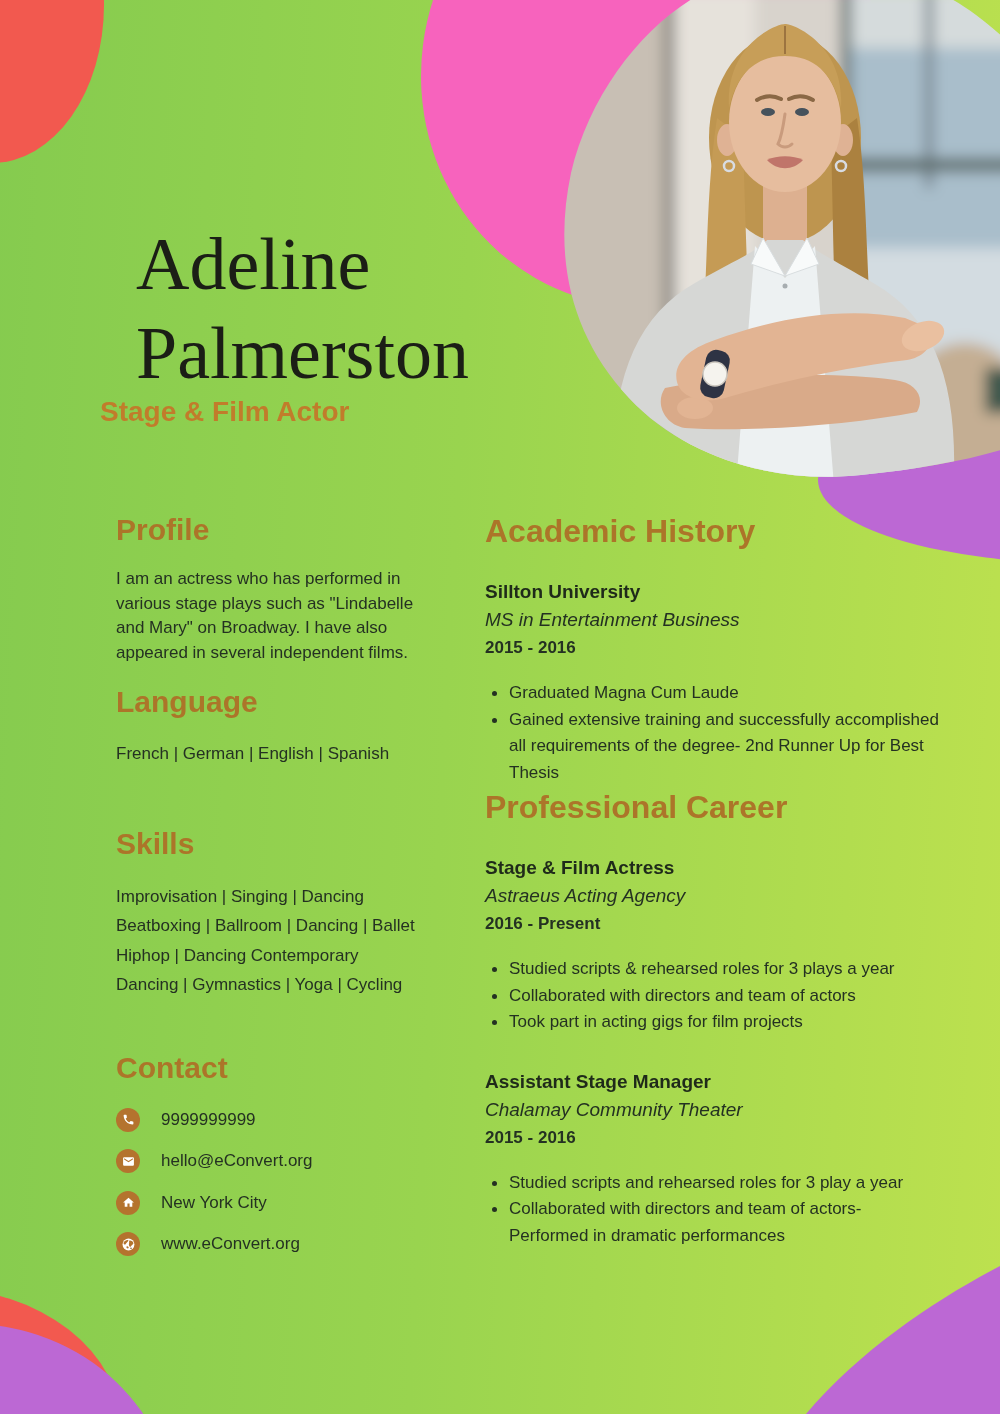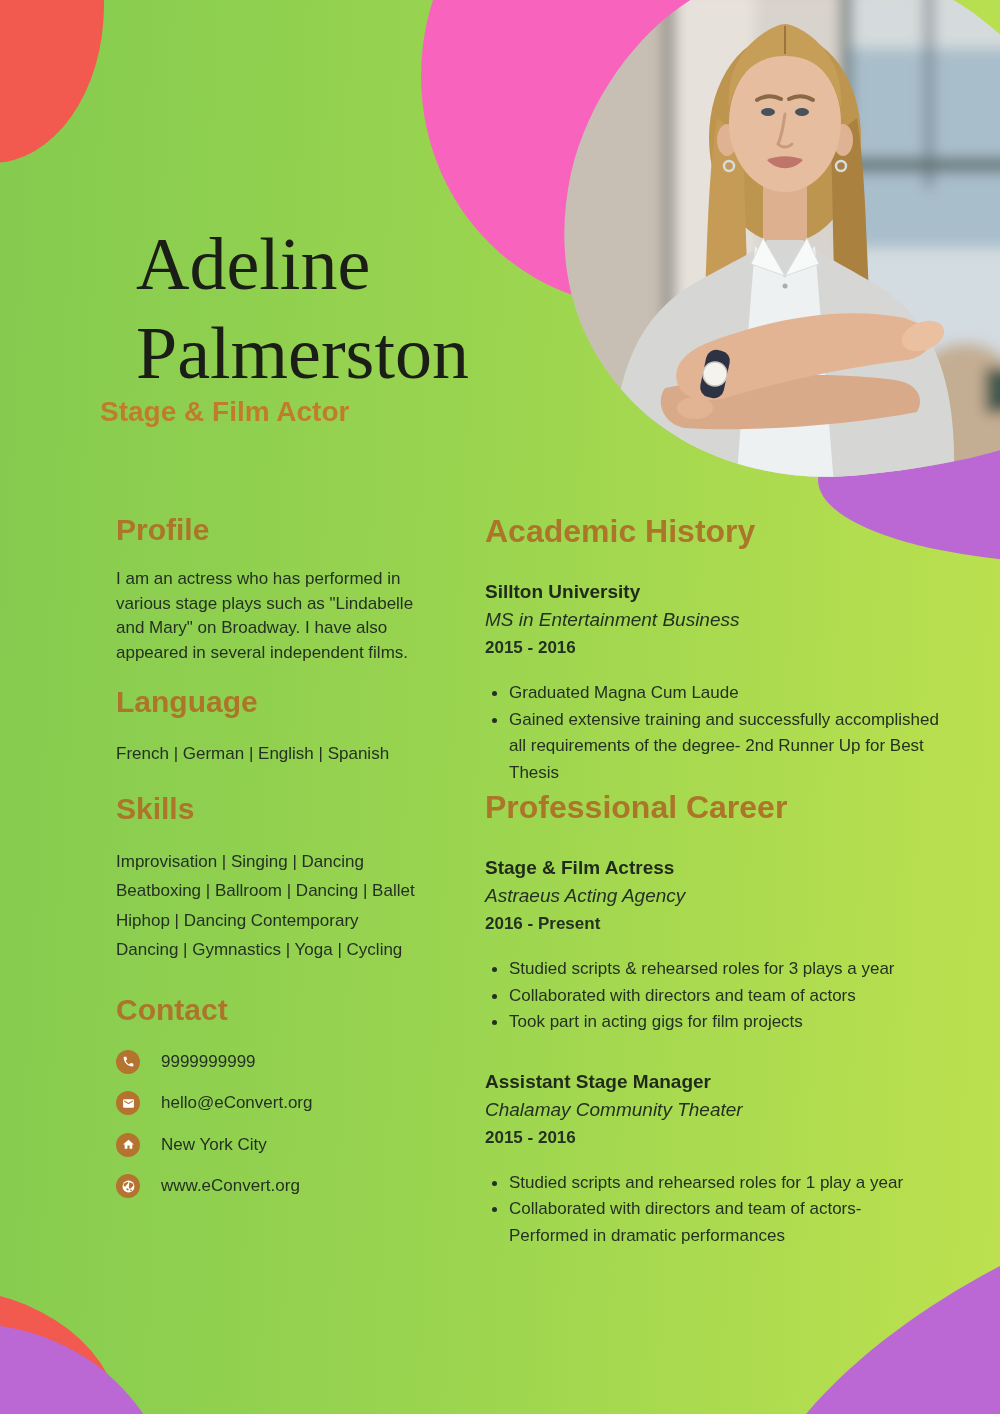--- a/index.html
+++ b/index.html
@@ -26,24 +26,24 @@
 
   .col-left{position:absolute;left:116px;top:510px;width:322px;}
   .col-right{position:absolute;left:485px;top:510px;width:458px;}
 
   .h-left{font-size:30px;line-height:40px;font-weight:bold;color:#AC7529;margin:0;}
   .h-right{font-size:32px;line-height:42px;font-weight:bold;color:#AC7529;margin:0;}
 
   .profile-text{font-size:17px;line-height:24.5px;}
   .lang-head{margin-top:16px;}
   .lang-line{margin-top:20px;font-size:17px;line-height:24.5px;}
-  .skills-head{margin-top:22px;}
+  .skills-head{margin-top:57px;}
   .skills-lines{margin-top:18px;font-size:17px;}
   .skills-lines div{line-height:29.5px;}
-  .contact-head{margin-top:25px;}
+  .contact-head{margin-top:48px;}
   .contact-list{margin-top:20px;}
   .contact-item{display:flex;align-items:center;height:24px;margin-bottom:17.5px;}
   .icon-circle{
     width:24px;height:24px;border-radius:50%;background:#B4732E;flex:0 0 auto;
     display:flex;align-items:center;justify-content:center;
   }
   .contact-text{margin-left:21px;font-size:17px;}
 
   .entry{margin-top:26px;}
   .entry2{margin-top:32px;}
@@ -227,20 +227,20 @@
           <li>Collaborated with directors and team of actors</li>
           <li>Took part in acting gigs for film projects</li>
         </ul>
       </div>
 
       <div class="entry entry2">
         <div class="line-bold">Assistant Stage Manager</div>
         <div class="line-italic">Chalamay Community Theater</div>
         <div class="line-dates">2015 - 2016</div>
         <ul class="bullets">
-          <li>Studied scripts and rehearsed roles for 1 play a year</li>
+          <li>Studied scripts and rehearsed roles for 3 play a year</li>
           <li>Collaborated with directors and team of actors- Performed in dramatic performances</li>
         </ul>
       </div>
     </div>
   </div>
 
 </div>
 
 </body></html>

